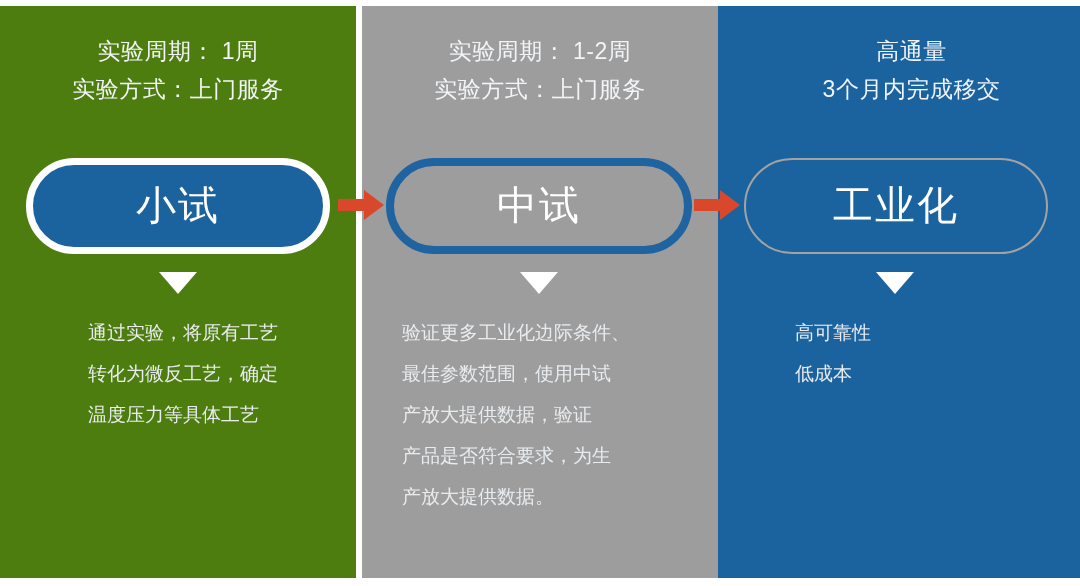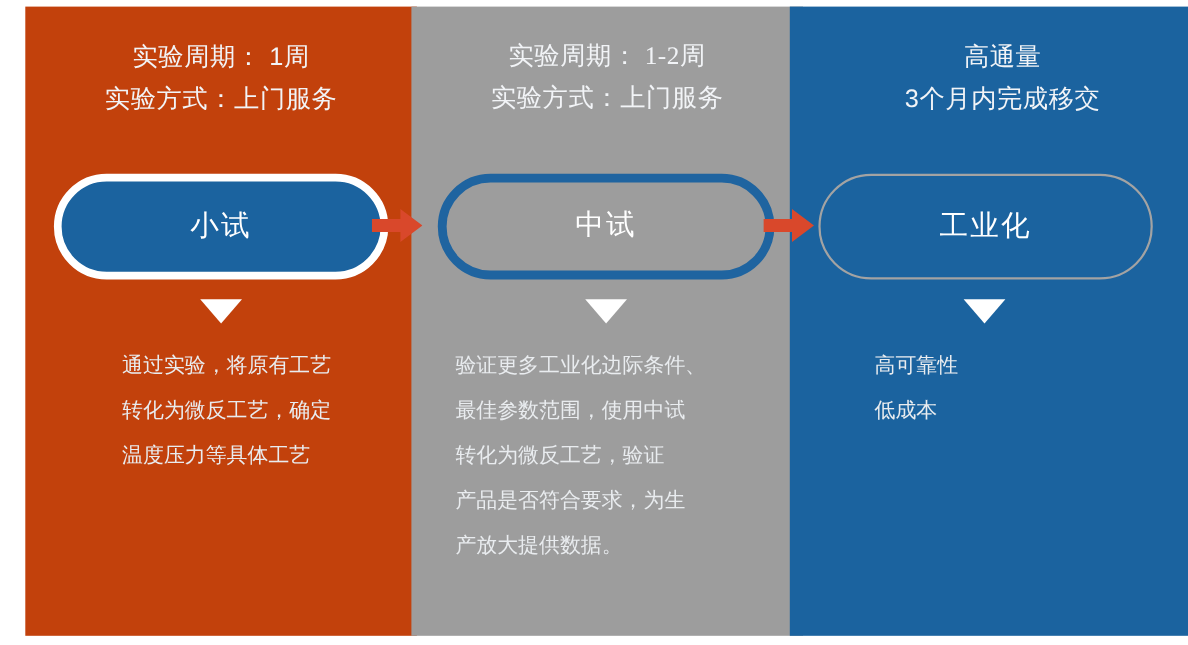--- a/index.html
+++ b/index.html
@@ -21,22 +21,22 @@
     background: #ffffff;
   }
 
   .column {
     position: absolute;
     top: 6px;
     height: 572px;
     overflow: hidden;
   }
 
-  .col-1 { left: 23px;   width: 356px; background: #c2410c; }
-  .col-2 { left: 374px; width: 356px; background: #9d9d9d; font-family: Liberation Serif, serif; }
+  .col-1 { left: 0;   width: 356px; background: #4d7c0f; }
+  .col-2 { left: 362px; width: 356px; background: #9d9d9d; }
   .col-3 { left: 718px; width: 387px; background: #1b639f; }
 
   
   .header {
     position: absolute;
     left: 0;
     right: 0;
     top: 26px;
     text-align: center;
     color: #f2f4f7;
@@ -53,21 +53,21 @@
     top: 152px;
     height: 96px;
     border-radius: 48px;
     box-sizing: border-box;
     display: flex;
     align-items: center;
     justify-content: center;
   }
   .pill-label {
     color: #ffffff;
-    font-size: 26px;
+    font-size: 40px;
     letter-spacing: 2px;
     line-height: 1;
     position: relative;
     top: -1px;
   }
 
   .col-1 .pill { left: 26px; width: 304px; border: 7px solid #ffffff; background: #1b639f; }
   .col-2 .pill { left: 24px; width: 306px; border: 8px solid #1f64a0; background: #9d9d9d; }
   .col-3 .pill { left: 26px; width: 304px; border: 2px solid #a3a3a3; background: #1b639f; }
 
@@ -143,21 +143,21 @@
 
     <div class="pill">
       <span class="pill-label">中试</span>
     </div>
 
     <div class="tri"></div>
 
     <div class="body-text">
       <span class="bline">验证更多工业化边际条件、</span>
       <span class="bline">最佳参数范围，使用中试</span>
-      <span class="bline">转化为微反工艺，验证</span>
+      <span class="bline">产放大提供数据，验证</span>
       <span class="bline">产品是否符合要求，为生</span>
       <span class="bline">产放大提供数据。</span>
     </div>
   </div>
 
   <div class="column col-3">
     <div class="header">
       <span class="hline">高通量</span>
       <span class="hline">3个月内完成移交</span>
     </div>

